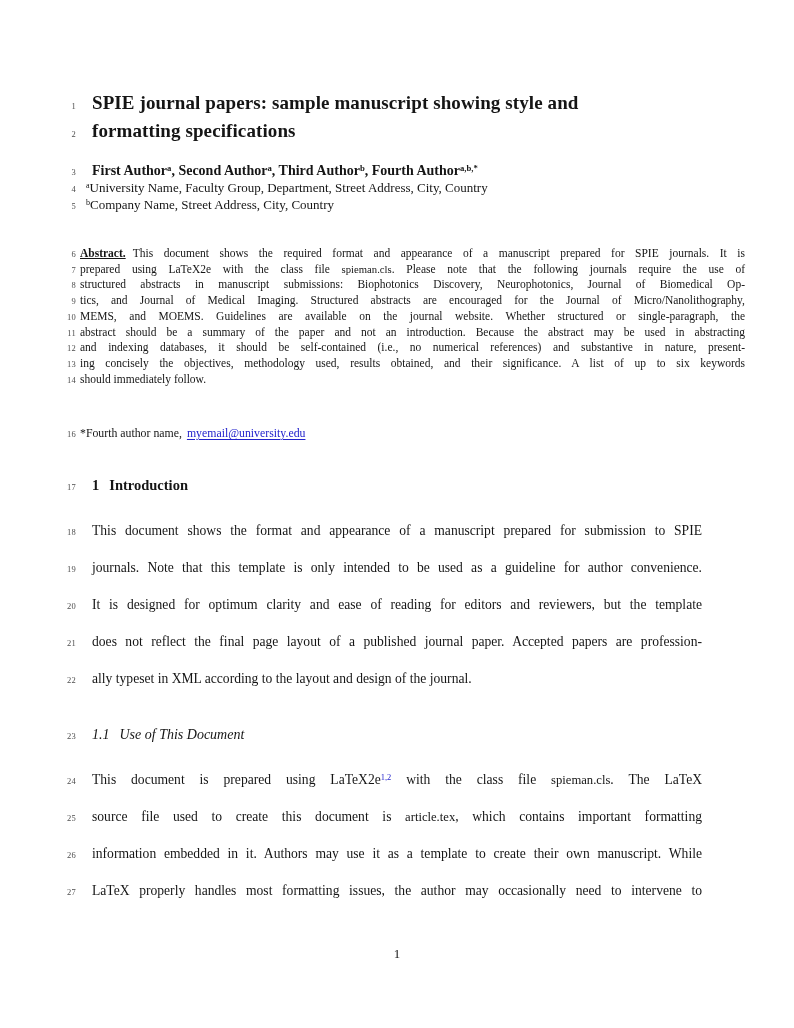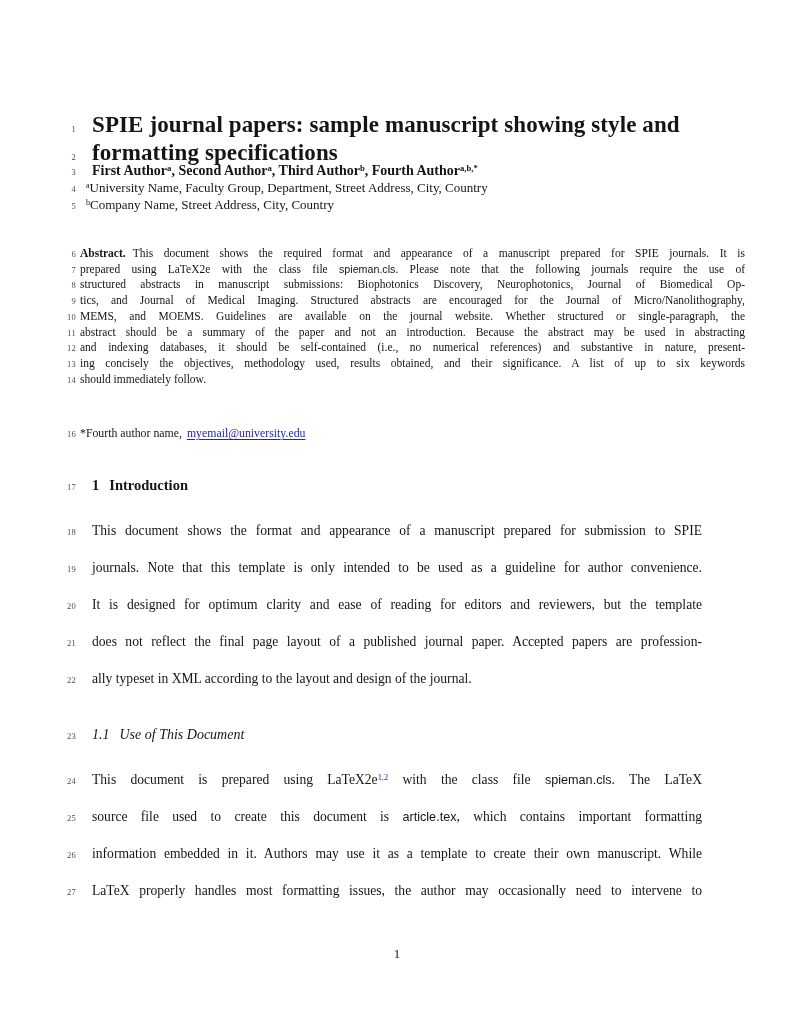--- a/index.html
+++ b/index.html
@@ -21,32 +21,32 @@
   }
   .ln {
     flex: 0 0 76px;
     text-align: right;
     font-size: 8.5px;
     color: #4d4d4d;
     letter-spacing: 0.3px;
   }
   .content { line-height: 1.15; }
   .nowrap { white-space: nowrap; }
-  .title-t  { font-size: 23px; font-weight: bold; margin-left: 16px; letter-spacing: 0.1px; margin-top: 20px; }
+  .title-t  { font-size: 19px; font-weight: bold; margin-left: 16px; letter-spacing: 0.1px; }
   .auth     { font-size: 14px; font-weight: bold; margin-left: 16px; }
   .affil    { font-size: 13px; margin-left: 10px; }
   .abs      { font-size: 11.5px; flex: 0 0 665px; margin-left: 4px; }
   .kwline   { font-size: 11.8px; margin-left: 4px; }
   .bodyline { font-size: 13.6px; flex: 0 0 610px; margin-left: 16px; }
   .h1       { font-size: 14.5px; font-weight: bold; margin-left: 16px; }
   .h2       { font-size: 14px; font-style: italic; margin-left: 16px; }
   .just     { text-align: justify; text-align-last: justify; }
-  .b   { font-weight: bold; }
+  .b   { font-weight: bold; text-decoration: underline; }
   .it  { }
-  .mono { font-family: Liberation Sans, sans-serif; font-size: 93%; }
+  .mono { font-family: Liberation Serif, serif; font-size: 93%; }
   .sup { font-size: 62%; position: relative; top: -0.45em; line-height: 0; }
   .abslabel { margin-right: 7px; }
   .secnum { margin-right: 10px; }
   a.link, a.cite { color: #2222cc; cursor: pointer; }
   a.link { text-decoration: underline; text-underline-offset: 2px; margin-left: 5px; text-align: center; }
   a.cite { text-decoration: none; }
   .footer-row {
     position: absolute;
     left: 0;
     width: 794px;

